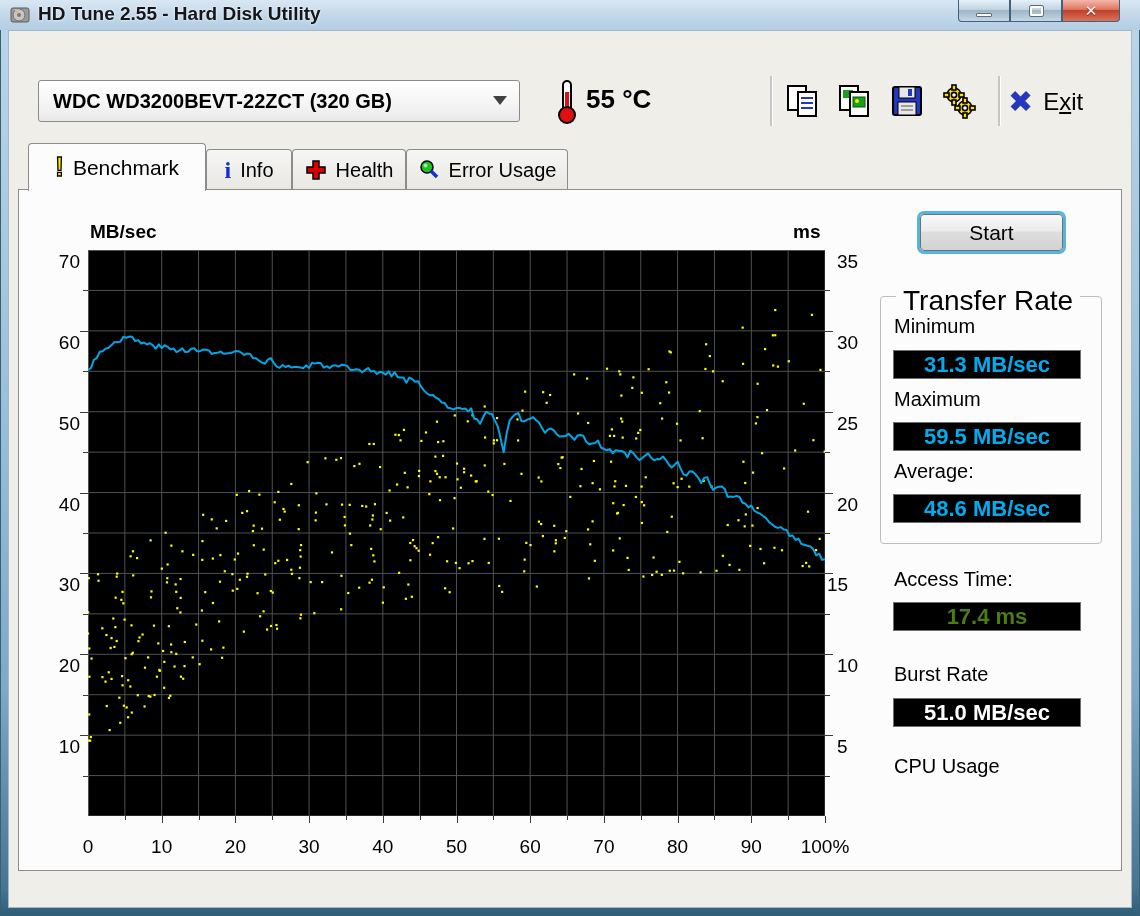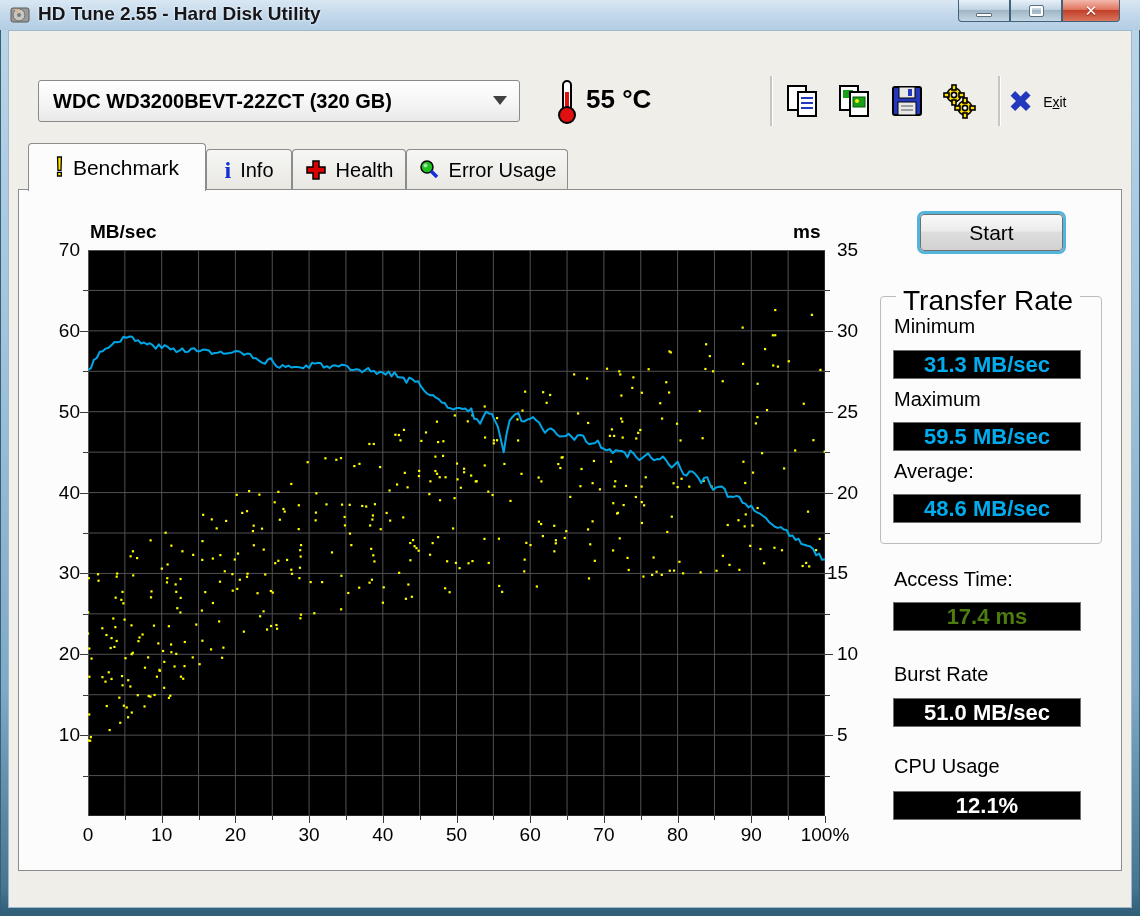--- a/index.html
+++ b/index.html
@@ -28,33 +28,33 @@
   #drive-combo{position:absolute;left:38px;top:80px;width:482px;height:42px;border:1px solid #8a8a8a;border-radius:3px;
     background:linear-gradient(180deg,#ffffff,#f4f4f4 60%,#e9e9e9);display:flex;align-items:center;cursor:default;}
   #drive-combo .val{padding-left:14px;font-size:20px;font-weight:bold;color:#000;white-space:nowrap;}
   #combo-arrow{position:absolute;right:12px;top:15px;width:0;height:0;border-left:7px solid transparent;border-right:7px solid transparent;border-top:9px solid #404040;}
   #thermo{position:absolute;left:556px;top:78px;width:22px;height:46px;}
   #temp-text{position:absolute;left:586px;top:84px;font-size:26px;font-weight:bold;color:#000;}
   .tsep{position:absolute;top:76px;width:2px;height:50px;background:#c6c6c6;box-shadow:1px 0 0 #fff;}
   .toolbtn{position:absolute;top:78px;width:46px;height:46px;display:flex;align-items:center;justify-content:center;cursor:pointer;}
   #exit-btn{position:absolute;left:1008px;top:80px;height:44px;display:flex;align-items:center;cursor:pointer;}
   #exit-x{font-size:30px;font-weight:bold;color:#2438BE;line-height:40px;}
-  #exit-label{font-size:14px;color:#000;margin-left:10px;}
+  #exit-label{font-size:24px;color:#000;margin-left:10px;}
   #exit-label .mn{text-decoration:underline;}
   
   .tab{position:absolute;display:flex;align-items:center;justify-content:center;gap:9px;cursor:pointer;
     border:1px solid #8c8c8c;border-bottom:none;border-radius:4px 4px 0 0;
     background:linear-gradient(180deg,#f6f6f4,#e8e7e2);font-size:20px;color:#000;}
   .tab.active{background:#FCFCFC;z-index:5;font-size:21px;}
   .tabicon{display:inline-block;line-height:1;}
   
   #panel{position:absolute;left:18px;top:189px;width:1104px;height:682px;background:#FCFCFC;border:1px solid #8c8c8c;z-index:1;}
   #plot-wrap{position:absolute;left:88px;top:250px;width:737px;height:566px;background:#000;z-index:2;}
   .axis-unit{position:absolute;font-size:19px;font-weight:bold;color:#000;z-index:2;}
-  .ticklabel{position:absolute;font-size:19px;color:#000;z-index:2;}
+  .ticklabel{position:absolute;font-size:19px;color:#000;z-index:2;margin-top:12px;}
   .tickmark{position:absolute;background:#3a3a3a;z-index:2;}
   
   #start-btn{position:absolute;left:920px;top:214px;width:143px;height:37px;border:1px solid #707070;border-radius:4px;
     box-shadow:0 0 0 3px #53B5DC;background:linear-gradient(180deg,#f9f9f9 0%,#ebebeb 45%,#dddddd 50%,#d2d2d2 100%);
     font-size:21px;color:#000;display:flex;align-items:center;justify-content:center;cursor:pointer;z-index:3;}
   #tr-group{position:absolute;left:880px;top:296px;width:222px;height:248px;border:1px solid #bdbdbd;border-radius:4px;z-index:2;}
   #tr-legend{position:absolute;left:896px;top:285px;background:#FCFCFC;padding:0 7px;font-size:28px;color:#000;z-index:3;}
   .plabel{position:absolute;left:894px;font-size:20px;color:#000;z-index:3;white-space:nowrap;}
   .vbox{position:absolute;left:893px;width:188px;height:29px;background:#000;border:1px solid #6f6f6f;
     display:flex;align-items:center;justify-content:center;font-size:22px;font-weight:bold;z-index:3;}
@@ -759,15 +759,14 @@
   <span class="plabel" style="top:460px;">Average:</span>
   <div class="vbox v-cyan" style="top:494px;">48.6 MB/sec</div>
 
   <span class="plabel" style="top:568px;">Access Time:</span>
   <div class="vbox v-yellow" style="top:602px;">17.4 ms</div>
 
   <span class="plabel" style="top:663px;">Burst Rate</span>
   <div class="vbox v-white" style="top:698px;">51.0 MB/sec</div>
 
   <span class="plabel" style="top:755px;">CPU Usage</span>
-  <div class="vbox v-white" style="top:791px;">12.1%</div>
 
 </div>
 
 </body></html>

